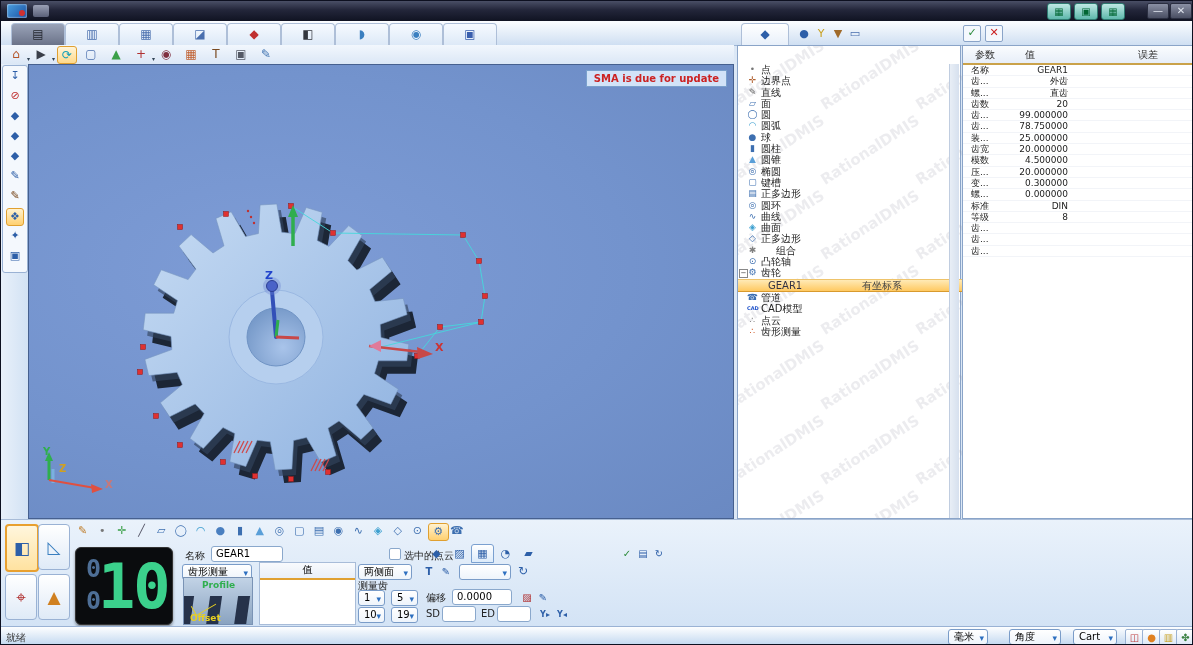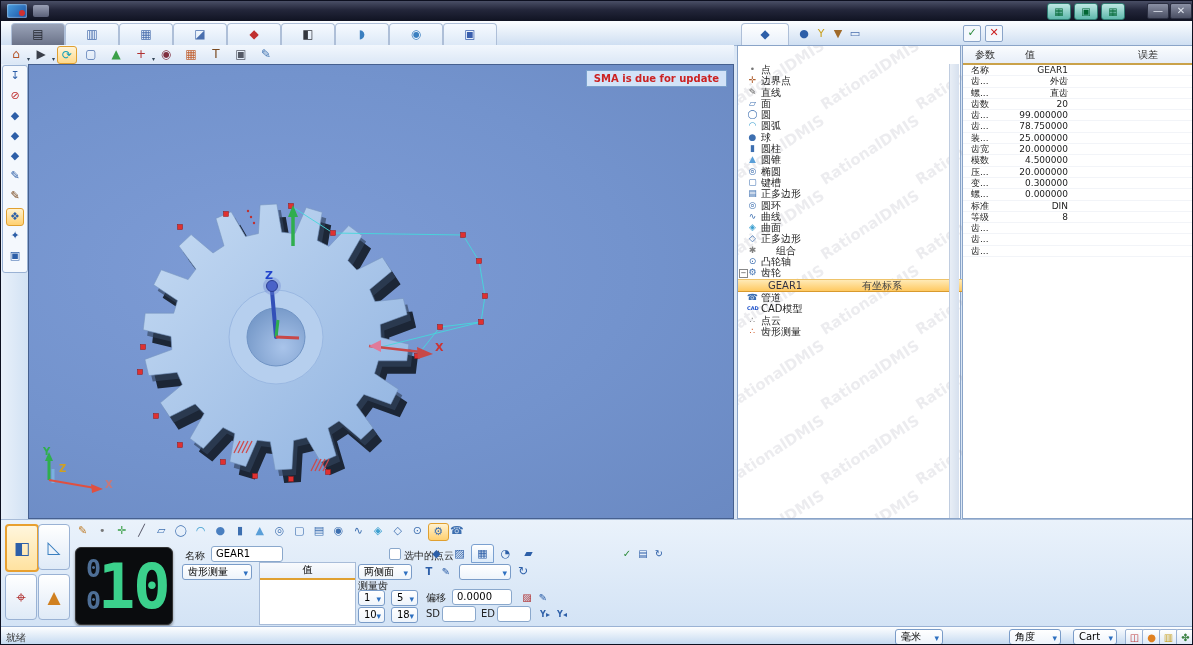--- a/index.html
+++ b/index.html
@@ -500,46 +500,54 @@
     <div class="abs select" style="left:181px;top:44px;width:70px">齿形测量</div>
     <div id="valtable" class="abs">
       <div class="vhead">值</div>
     </div>
     <div class="abs select" style="left:357px;top:44px;width:54px">两侧面</div>
     <div class="abs smico" style="left:420px;top:44px;font-weight:bold">T</div>
     <div class="abs smico" style="left:437px;top:44px">✎</div>
     <div class="abs select" style="left:458px;top:44px;width:52px"></div>
     <div class="abs smico" style="left:514px;top:44px;font-size:12px">↻</div>
 
+    <div id="profimg" class="abs">
+      <div class="ptooth" style="left:-4px"></div>
+      <div class="ptooth" style="left:24px"></div>
+      <div class="ptooth" style="left:52px"></div>
+      <div class="oline"></div>
+      <div class="pcap">Profile</div>
+      <div class="ocap">Offset</div>
+    </div>
 
     <div class="abs lbl" style="left:357px;top:59px">测量齿</div>
     <div class="abs select" style="left:357px;top:70px;width:27px">1</div>
     <div class="abs select" style="left:390px;top:70px;width:27px">5</div>
     <div class="abs lbl" style="left:425px;top:71px">偏移</div>
     <div class="abs inputbox" style="left:451px;top:69px;width:60px">0.0000</div>
     <div id="rowd-icons">
         <div class="abs smico" style="left: 518px; top: 70px; color: rgb(176, 48, 48);">▨</div>
         <div class="abs smico" style="left: 534px; top: 70px; color: rgb(45, 95, 168);">✎</div>
       </div>
     <div class="abs select" style="left:357px;top:87px;width:27px">10</div>
-    <div class="abs select" style="left:390px;top:87px;width:27px">18</div>
+    <div class="abs select" style="left:390px;top:87px;width:27px">19</div>
     <div class="abs lbl" style="left:425px;top:88px">SD</div>
     <div class="abs inputbox" style="left:441px;top:86px;width:34px"></div>
     <div class="abs lbl" style="left:480px;top:88px">ED</div>
     <div class="abs inputbox" style="left:496px;top:86px;width:34px"></div>
     <div id="rowe-icons">
         <div class="abs smico" style="left: 536px; top: 87px; color: rgb(45, 95, 168); font-size: 8px; font-weight: bold;">Y▸</div>
         <div class="abs smico" style="left: 553px; top: 87px; color: rgb(45, 95, 168); font-size: 8px; font-weight: bold;">Y◂</div>
       </div>
 
   </div>
 
   <div id="statusbar" class="abs">
     <div class="abs lbl" style="left:5px;top:4px;color:#333">就绪</div>
-    <div class="select" style="left:894px;width:48px">毫米</div>
+    <div class="select" style="left:947px;width:40px">毫米</div>
     <div class="select" style="left:1008px;width:52px">角度</div>
     <div class="select" style="left:1072px;width:44px">Cart</div>
     <div id="status-icons">
         <div class="abs stico" style="left: 1124px; color: rgb(192, 64, 64);">◫</div>
         <div class="abs stico" style="left: 1141px; color: rgb(224, 128, 32);">●</div>
         <div class="abs stico" style="left: 1158px; color: rgb(200, 160, 32);">▥</div>
         <div class="abs stico" style="left: 1175px; color: rgb(58, 128, 64);">✤</div>
       </div>
   </div>
 

